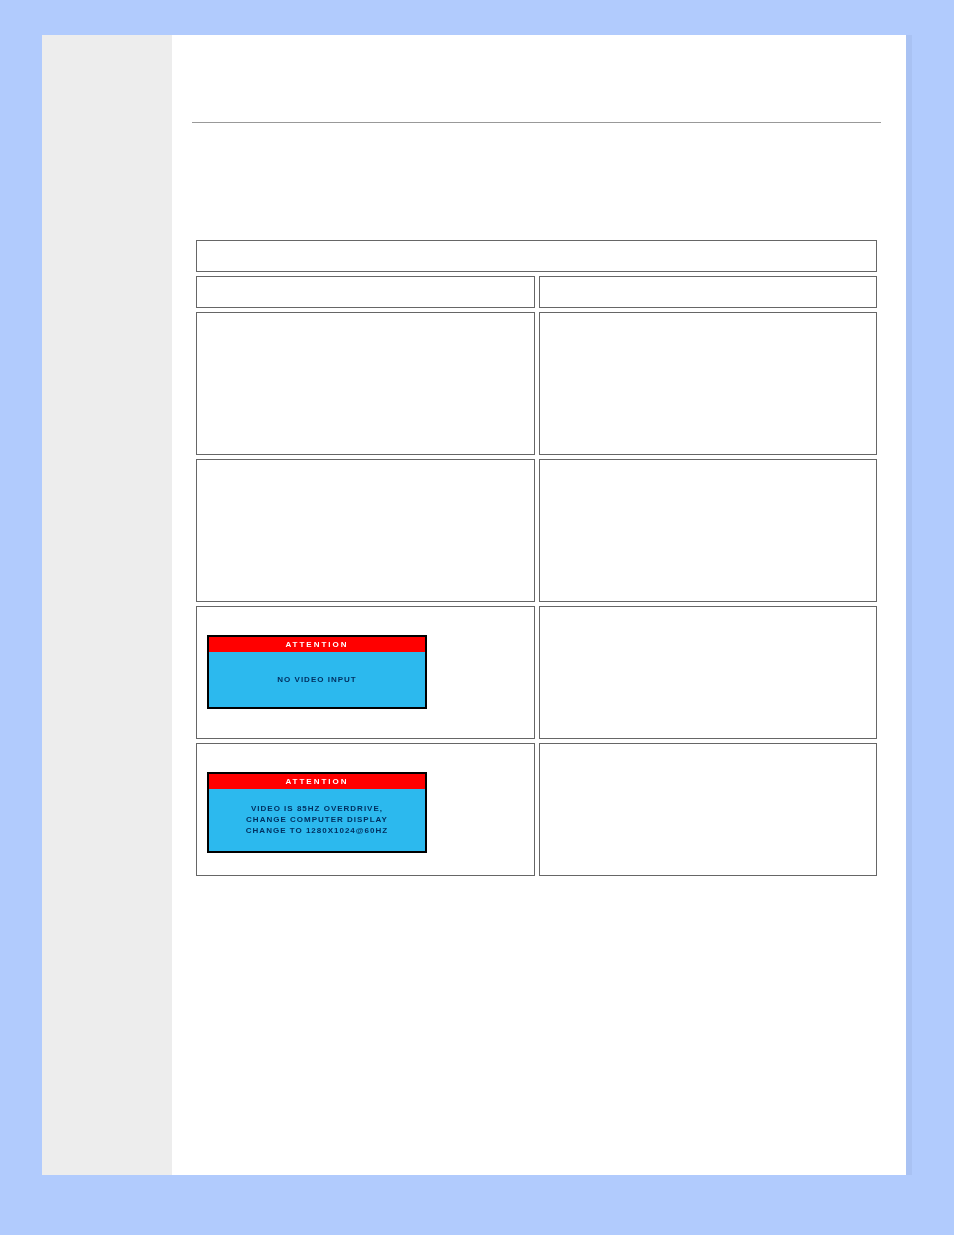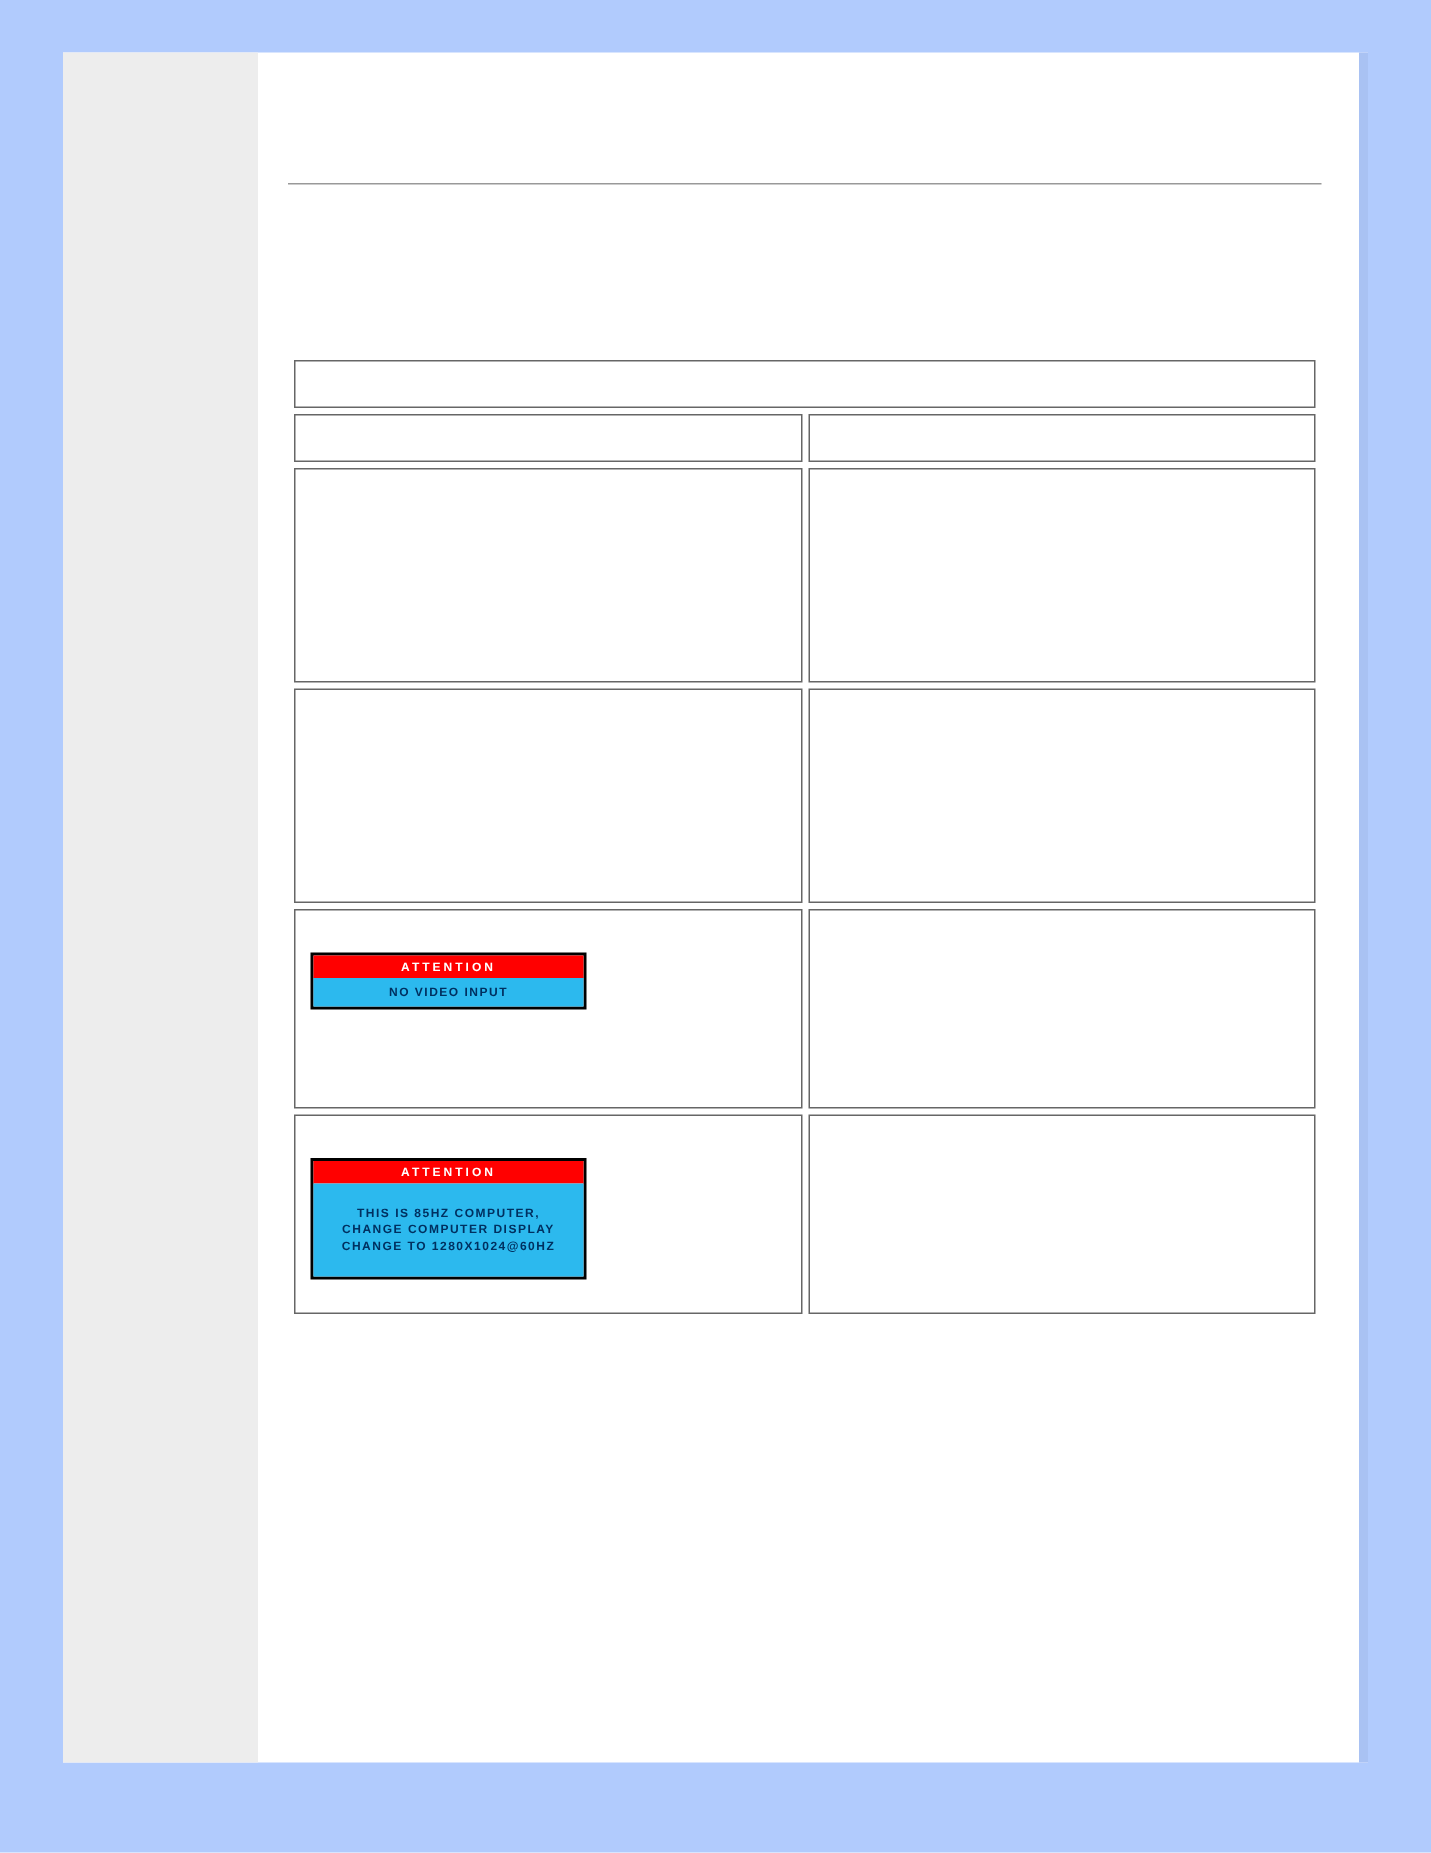--- a/index.html
+++ b/index.html
@@ -92,21 +92,21 @@
     margin: 0;
     padding-left: 18px;
   }
   ul.bullets li {
     margin: 4px 0;
     line-height: 1.35;
   }
 
   
   .attention-box {
-    width: 184px;
+    width: 220px;
     margin: 6px 0 0 0;
     border: 2px solid #000;
     box-sizing: border-box;
     font-family: Arial, sans-serif;
   }
   .att-header {
     background: #ff0000;
     color: #fff;
     text-align: center;
     font-size: 8px;
@@ -114,21 +114,21 @@
     padding: 3px 0;
     font-weight: bold;
   }
   .att-body {
     background: #2cb9ee;
     color: #003060;
     text-align: center;
     font-size: 8px;
     font-weight: bold;
     letter-spacing: 1px;
-    padding: 4px 8px;
+    padding: 22px 8px;
     line-height: 1.4;
   }
   .att-body.small {
     padding: 14px 8px;
   }
 
   .footer-links {
     margin-top: 35px;
     font-size: 12px;
     color: #fff;
@@ -203,21 +203,21 @@
           </ul>
         </td>
       </tr>
 
       <tr class="row-med">
         <td>
           <div>Screen says</div>
           <div class="attention-box">
             <div class="att-header">ATTENTION</div>
             <div class="att-body small">
-              <span>THIS IS 85HZ COMPUTER,</span><br>
+              <span>VIDEO IS 85HZ OVERDRIVE,</span><br>
               <span>CHANGE COMPUTER DISPLAY</span><br>
               <span>CHANGE TO 1280X1024@60HZ</span>
             </div>
           </div>
         </td>
         <td>
           <ul class="bullets">
             <li>Please wait for about 10 seconds, the display will return to normal, then change the computer's refresh rate to 60Hz.</li>
             <li>Restart the computer using Safe Mode, then change the computer's refresh rate to 60Hz.</li>
           </ul>

